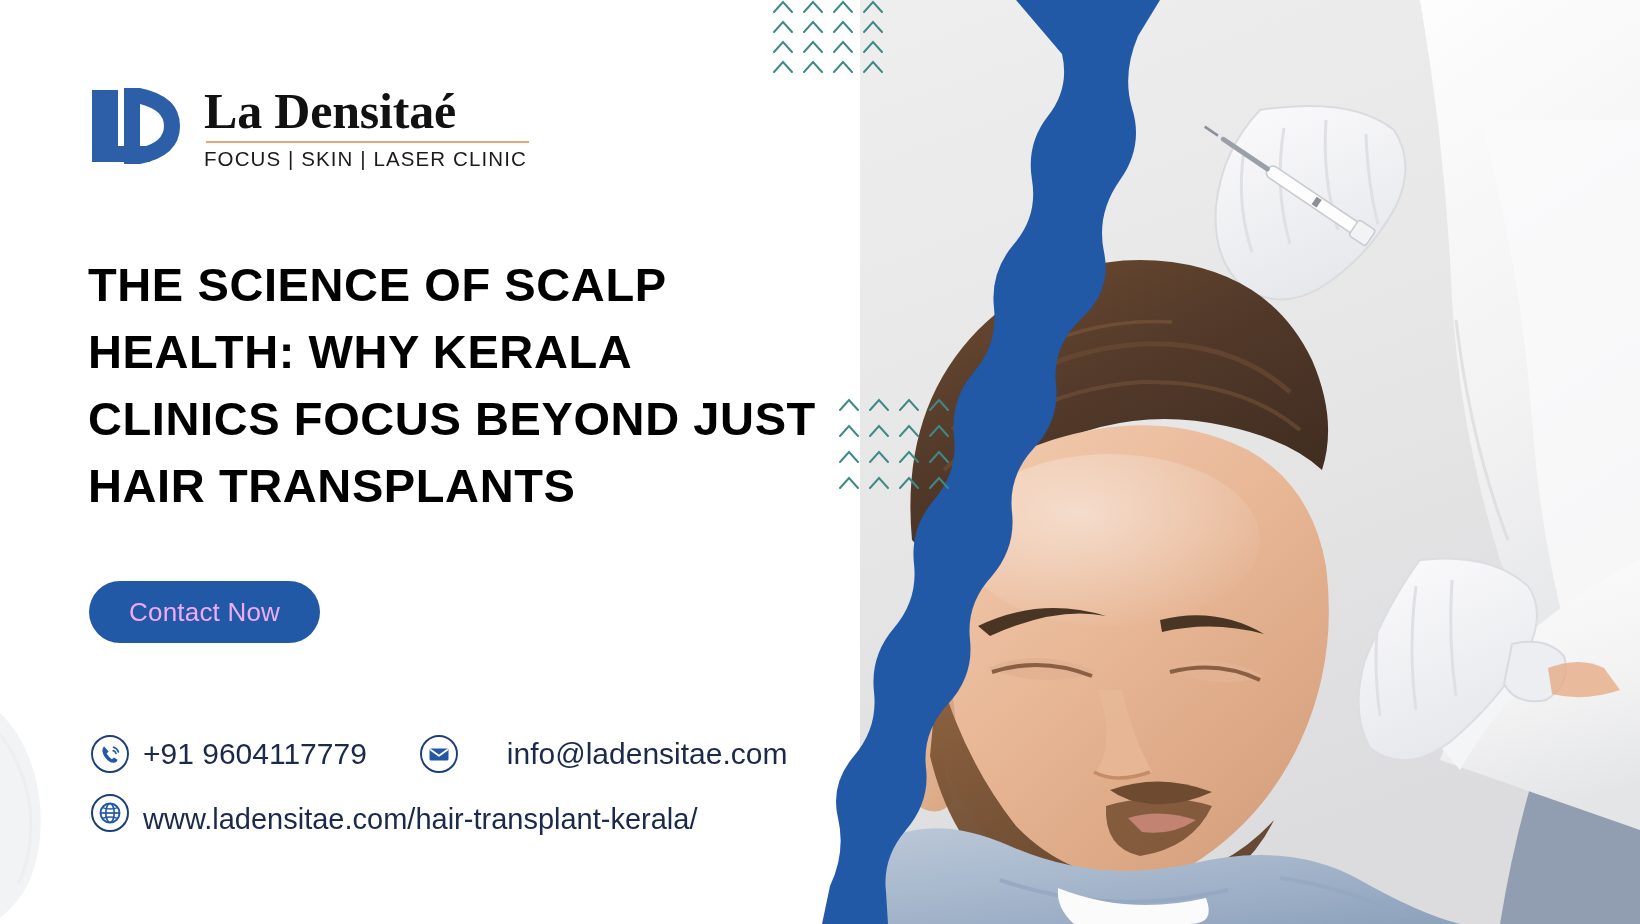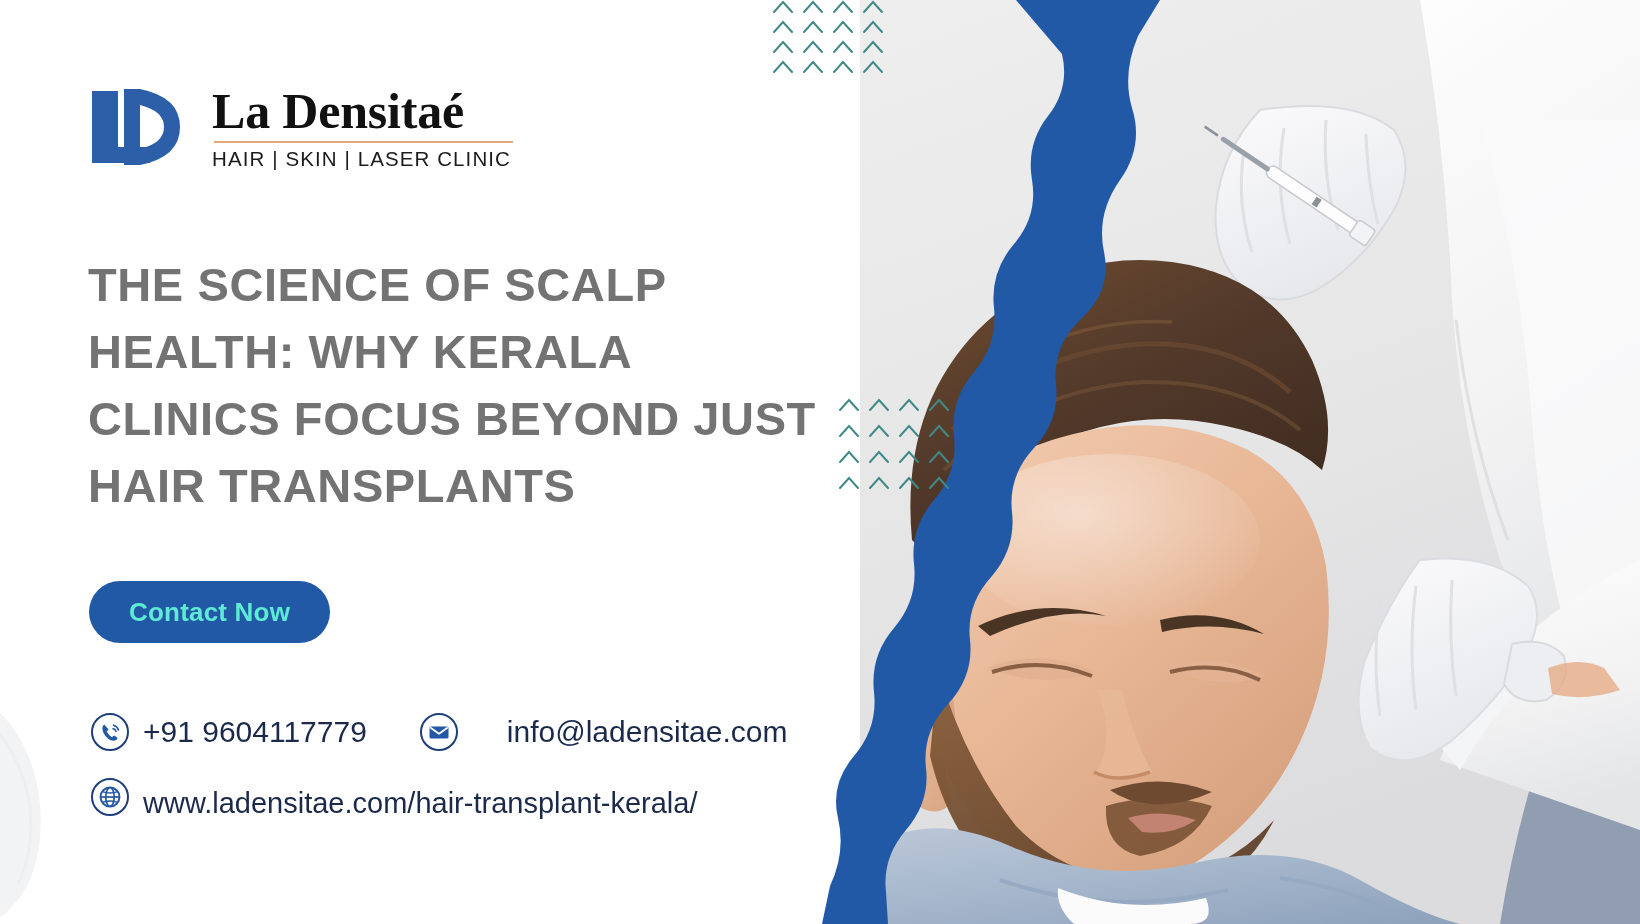--- a/index.html
+++ b/index.html
@@ -48,22 +48,22 @@
     width:110px; height:240px;
     pointer-events:none;
     opacity:.5;
   }
 
   
   .logo {
     position:absolute;
     top:84px; left:88px;
     display:flex;
-    align-items:center;
-    gap:28px;
+    align-items:flex-start;
+    gap:20px;
   }
   .logo-mark { flex:0 0 auto; }
   .logo-words { display:flex; flex-direction:column; }
   .logo-name {
     font-family:"Liberation Serif", serif;
     font-weight:700;
     font-size:50px;
     line-height:54px;
     color:#111111;
     letter-spacing:-0.2px;
@@ -87,53 +87,53 @@
   
   .headline {
     position:absolute;
     top:251px; left:88px;
     width:740px;
     font-family:"Liberation Sans", sans-serif;
     font-weight:700;
     font-size:47px;
     line-height:67px;
     letter-spacing:0.6px;
-    color:#737373;
+    color:#000000;
     text-transform:uppercase;
   }
 
   
   .cta {
     position:absolute;
     top:581px; left:89px;
     display:inline-flex;
     align-items:center;
     justify-content:center;
     height:62px;
     padding:0 40px;
     border:none;
     border-radius:31px;
     background:#2259a6;
-    color:#5eead4;
+    color:#f0abfc;
     font-family:"Liberation Sans", sans-serif;
-    font-weight:700;
+    font-weight:400;
     font-size:26px;
     letter-spacing:0.2px;
     cursor:pointer;
   }
 
   
   .contact-block {
     position:absolute;
     left:90px; top:712px;
     width:740px;
   }
   .contact-row {
     display:flex;
-    align-items:flex-start;
+    align-items:flex-end;
     height:62px;
   }
   .contact-item {
     display:flex;
     align-items:center;
     gap:13px;
   }
   .contact-item.email { margin-left:52px;gap:48px; }
   .c-icon { flex:0 0 auto; width:40px; height:40px; display:block; }
   .c-text {
@@ -415,21 +415,21 @@
     <span class="logo-mark">
       <svg width="96" height="82" viewBox="0 0 96 82">
         <path d="M4 6 L30 6 L30 62 L62 62 L62 78 L4 78 Z" fill="#2d5fa8"></path>
         <path d="M36 4 L52 4 L52 80 L36 80 Z" fill="#2d5fa8"></path>
         <path d="M52 4 Q92 12 92 42 Q92 72 52 80 L52 64 Q76 58 76 42 Q76 26 52 20 Z" fill="#2d5fa8"></path>
       </svg>
     </span>
     <span class="logo-words">
       <span class="logo-name">La Densitaé</span>
       <span class="logo-rule"></span>
-      <span class="logo-tag">HAIR | SKIN | LASER CLINIC</span>
+      <span class="logo-tag">FOCUS | SKIN | LASER CLINIC</span>
     </span>
   </div>
 
   <h1 class="headline">THE SCIENCE OF SCALP HEALTH: WHY KERALA CLINICS FOCUS BEYOND JUST HAIR TRANSPLANTS</h1>
 
   <button class="cta">Contact Now</button>
 
   <div class="contact-block">
 
     <div class="contact-row">

